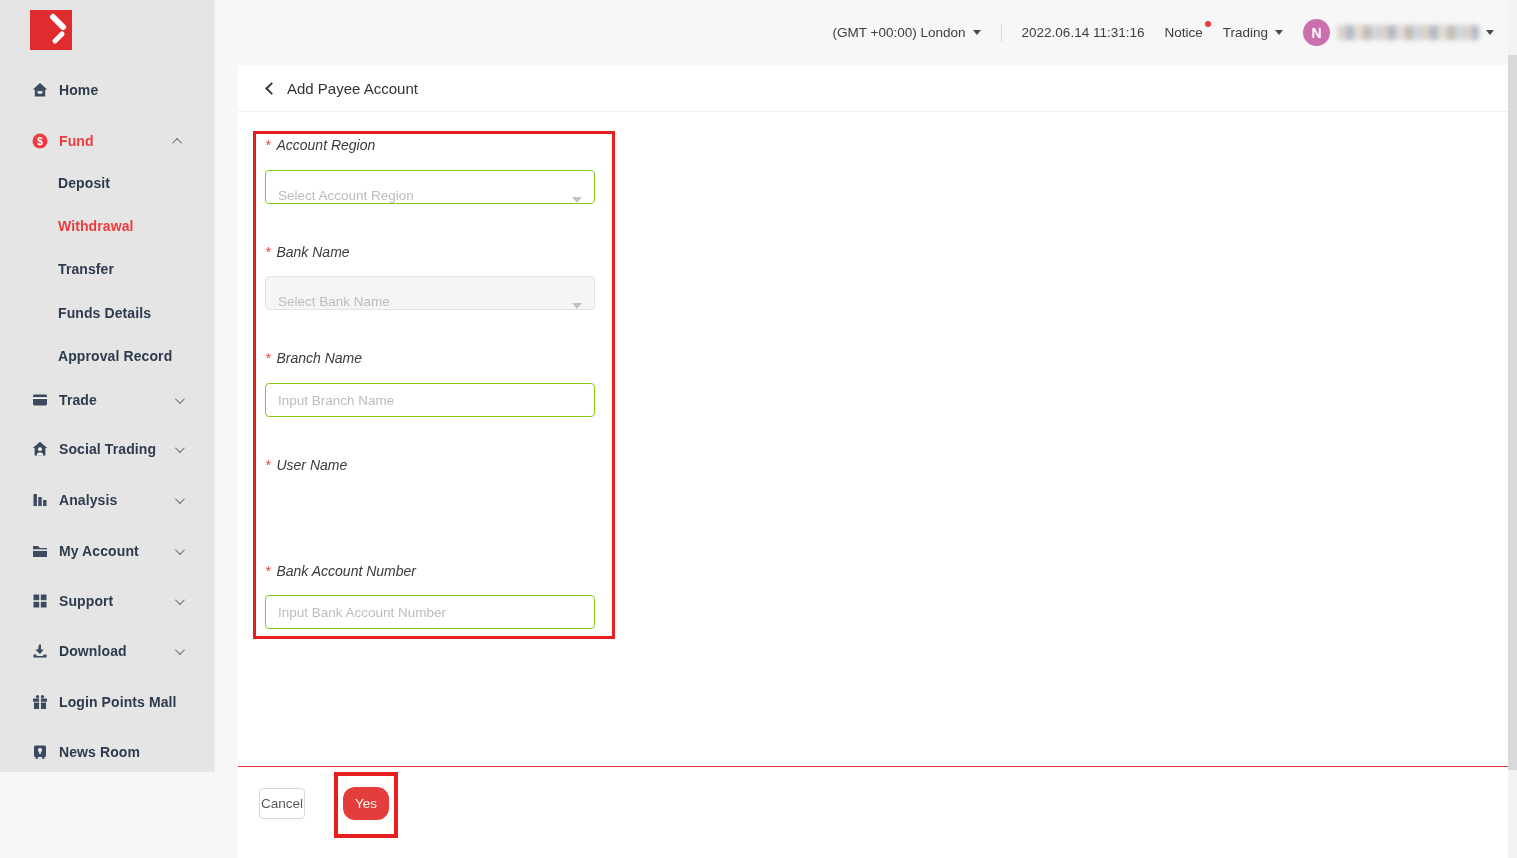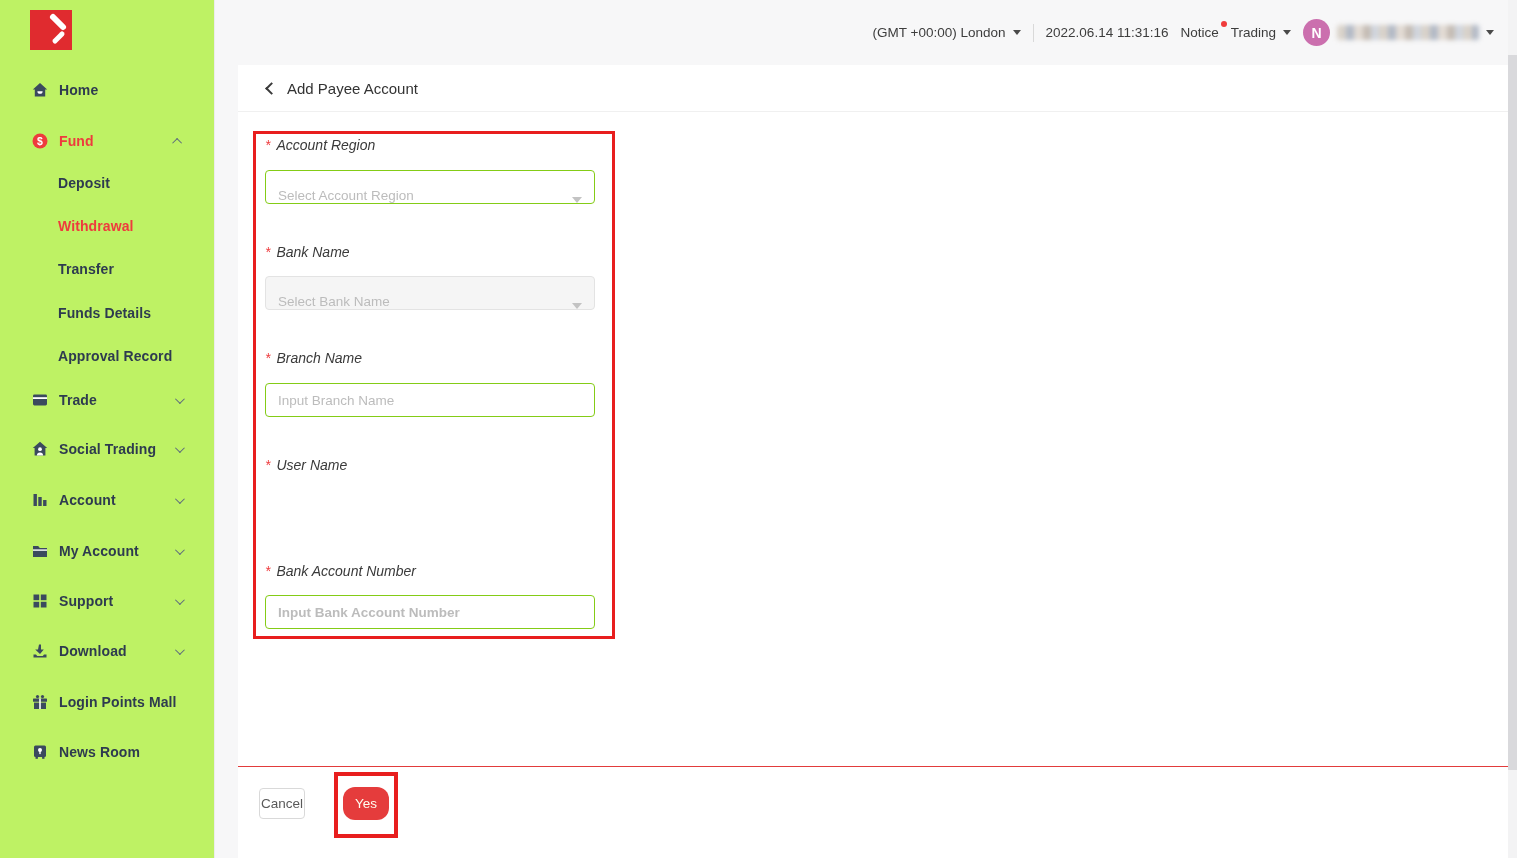--- a/index.html
+++ b/index.html
@@ -7,22 +7,22 @@
   body {
     font-family:"Liberation Sans", sans-serif;
     background:#f7f7f8;
     position:relative;
     overflow:hidden;
     color:#3a3a3a;
   }
 
   
   .sidebar {
-    position:absolute; left:0; top:0; width:215px; height:858px;
-    background:#bef264; border-right:1px solid #ececec; z-index:3;
+    position:absolute; left:0; top:0; width:215px; height:772px;
+    background:#e5e5e5; border-right:1px solid #ececec; z-index:3;
   }
   .logo { position:absolute; left:30px; top:10px; width:42px; height:40px; }
   .nav-item {
     position:absolute; left:32px; width:150px; height:22px;
     display:flex; align-items:center; gap:11px; cursor:pointer;
   }
   .nav-item .ico { width:16px; height:16px; flex:0 0 16px; display:flex; align-items:center; justify-content:center; }
   .nav-item .lbl {
     font-size:14px; font-weight:600; color:#2e3b4f; letter-spacing:.1px; white-space:nowrap;
   }
@@ -32,21 +32,21 @@
     margin-left:auto; width:7px; height:7px;
     border-right:1.6px solid #5d6b7d; border-bottom:1.6px solid #5d6b7d;
   }
   .chev.down { transform:rotate(45deg) translateY(-2px); }
   .chev.up   { transform:rotate(-135deg) translateY(-2px); }
 
   
   .topbar {
     position:absolute; left:215px; top:0; right:9px; height:65px;
     display:flex; align-items:center; justify-content:flex-end;
-    gap:12px; padding-right:14px; background:#f7f7f8; font-size:13.5px; color:#3d3d3d;
+    gap:20px; padding-right:14px; background:#f7f7f8; font-size:13.5px; color:#3d3d3d;
   }
   .tb-item { display:flex; align-items:center; gap:7px; cursor:pointer; white-space:nowrap; }
   .caret-down {
     width:0; height:0; border-left:4.5px solid transparent; border-right:4.5px solid transparent;
     border-top:5.5px solid #4a4a4a;
   }
   .tb-divider { width:1px; height:18px; background:#d9d9d9; }
   .notice { position:relative; }
   .notice-dot {
     position:absolute; top:-4px; right:-8px; width:6px; height:6px;
@@ -190,21 +190,21 @@
   </div>
 
   <div class="nav-item" style="top:489px">
     <span class="ico">
       <svg width="16" height="16" viewBox="0 0 16 16" fill="#3b4a5e">
         <rect x="1.5" y="2" width="3.4" height="12"></rect>
         <rect x="6.3" y="5" width="3.4" height="9"></rect>
         <rect x="11.1" y="8" width="3.4" height="6"></rect>
       </svg>
     </span>
-    <span class="lbl">Account</span>
+    <span class="lbl">Analysis</span>
     <span class="chev down"></span>
   </div>
 
   <div class="nav-item" style="top:540px">
     <span class="ico">
       <svg width="16" height="16" viewBox="0 0 16 16" fill="#3b4a5e">
         <path d="M1 3 h5.2 l1.6 2 H15 v9 H1 Z"></path>
         <rect x="1" y="6.4" width="14" height="1.4" fill="#fff"></rect>
       </svg>
     </span>
@@ -317,21 +317,21 @@
   </div>
   <input class="ctrl" style="top: 318px;" type="text" placeholder="Input Branch Name">
 
   <div class="field-label" style="top:392px">
     <span class="req">*</span><span>User Name</span>
   </div>
 
   <div class="field-label" style="top:498px">
     <span class="req">*</span><span>Bank Account Number</span>
   </div>
-  <input class="ctrl" style="top: 530px; font-weight: bold;" type="text" placeholder="Input Bank Account Number">
+  <input class="ctrl" style="top: 530px;" type="text" placeholder="Input Bank Account Number">
 
   <div class="red-divider"></div>
   <button class="btn-cancel">Cancel</button>
   <div class="annotation" style="left:96px; top:707px; width:64px; height:66px; border-width:4px;"></div>
   <button class="btn-yes">Yes</button>
 </div>
 
 <div class="scroll-track">
   <div class="scroll-thumb"></div>
 </div>

